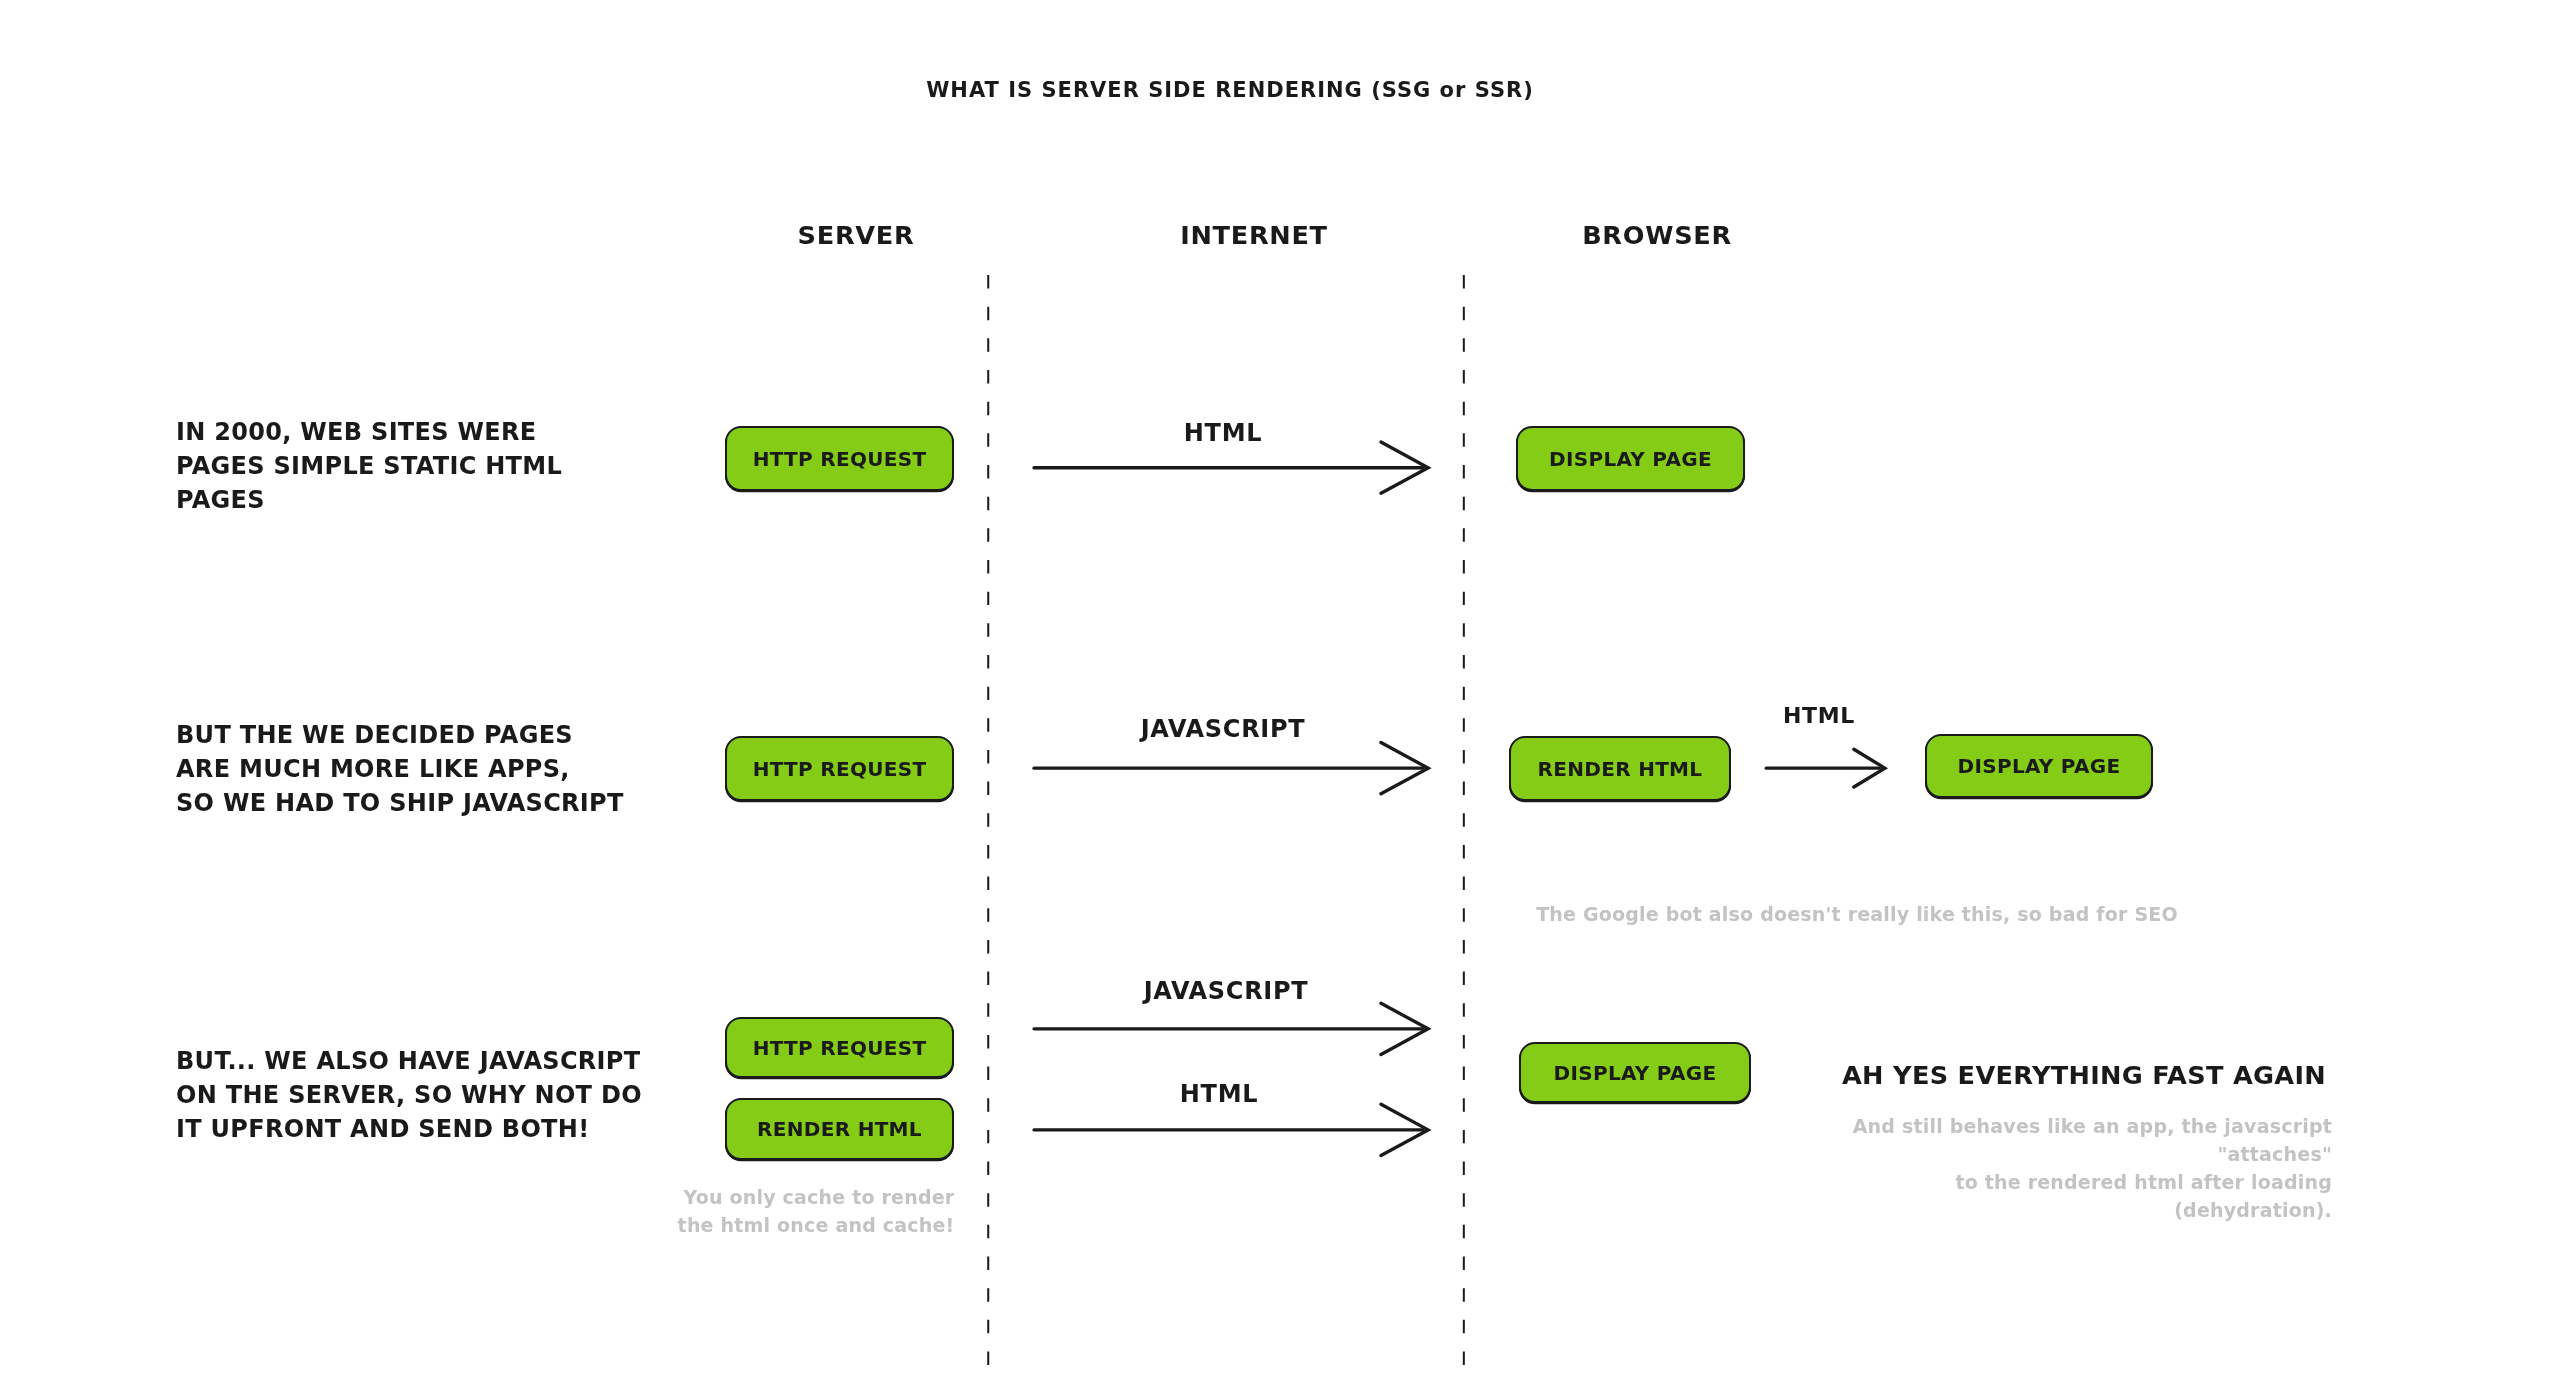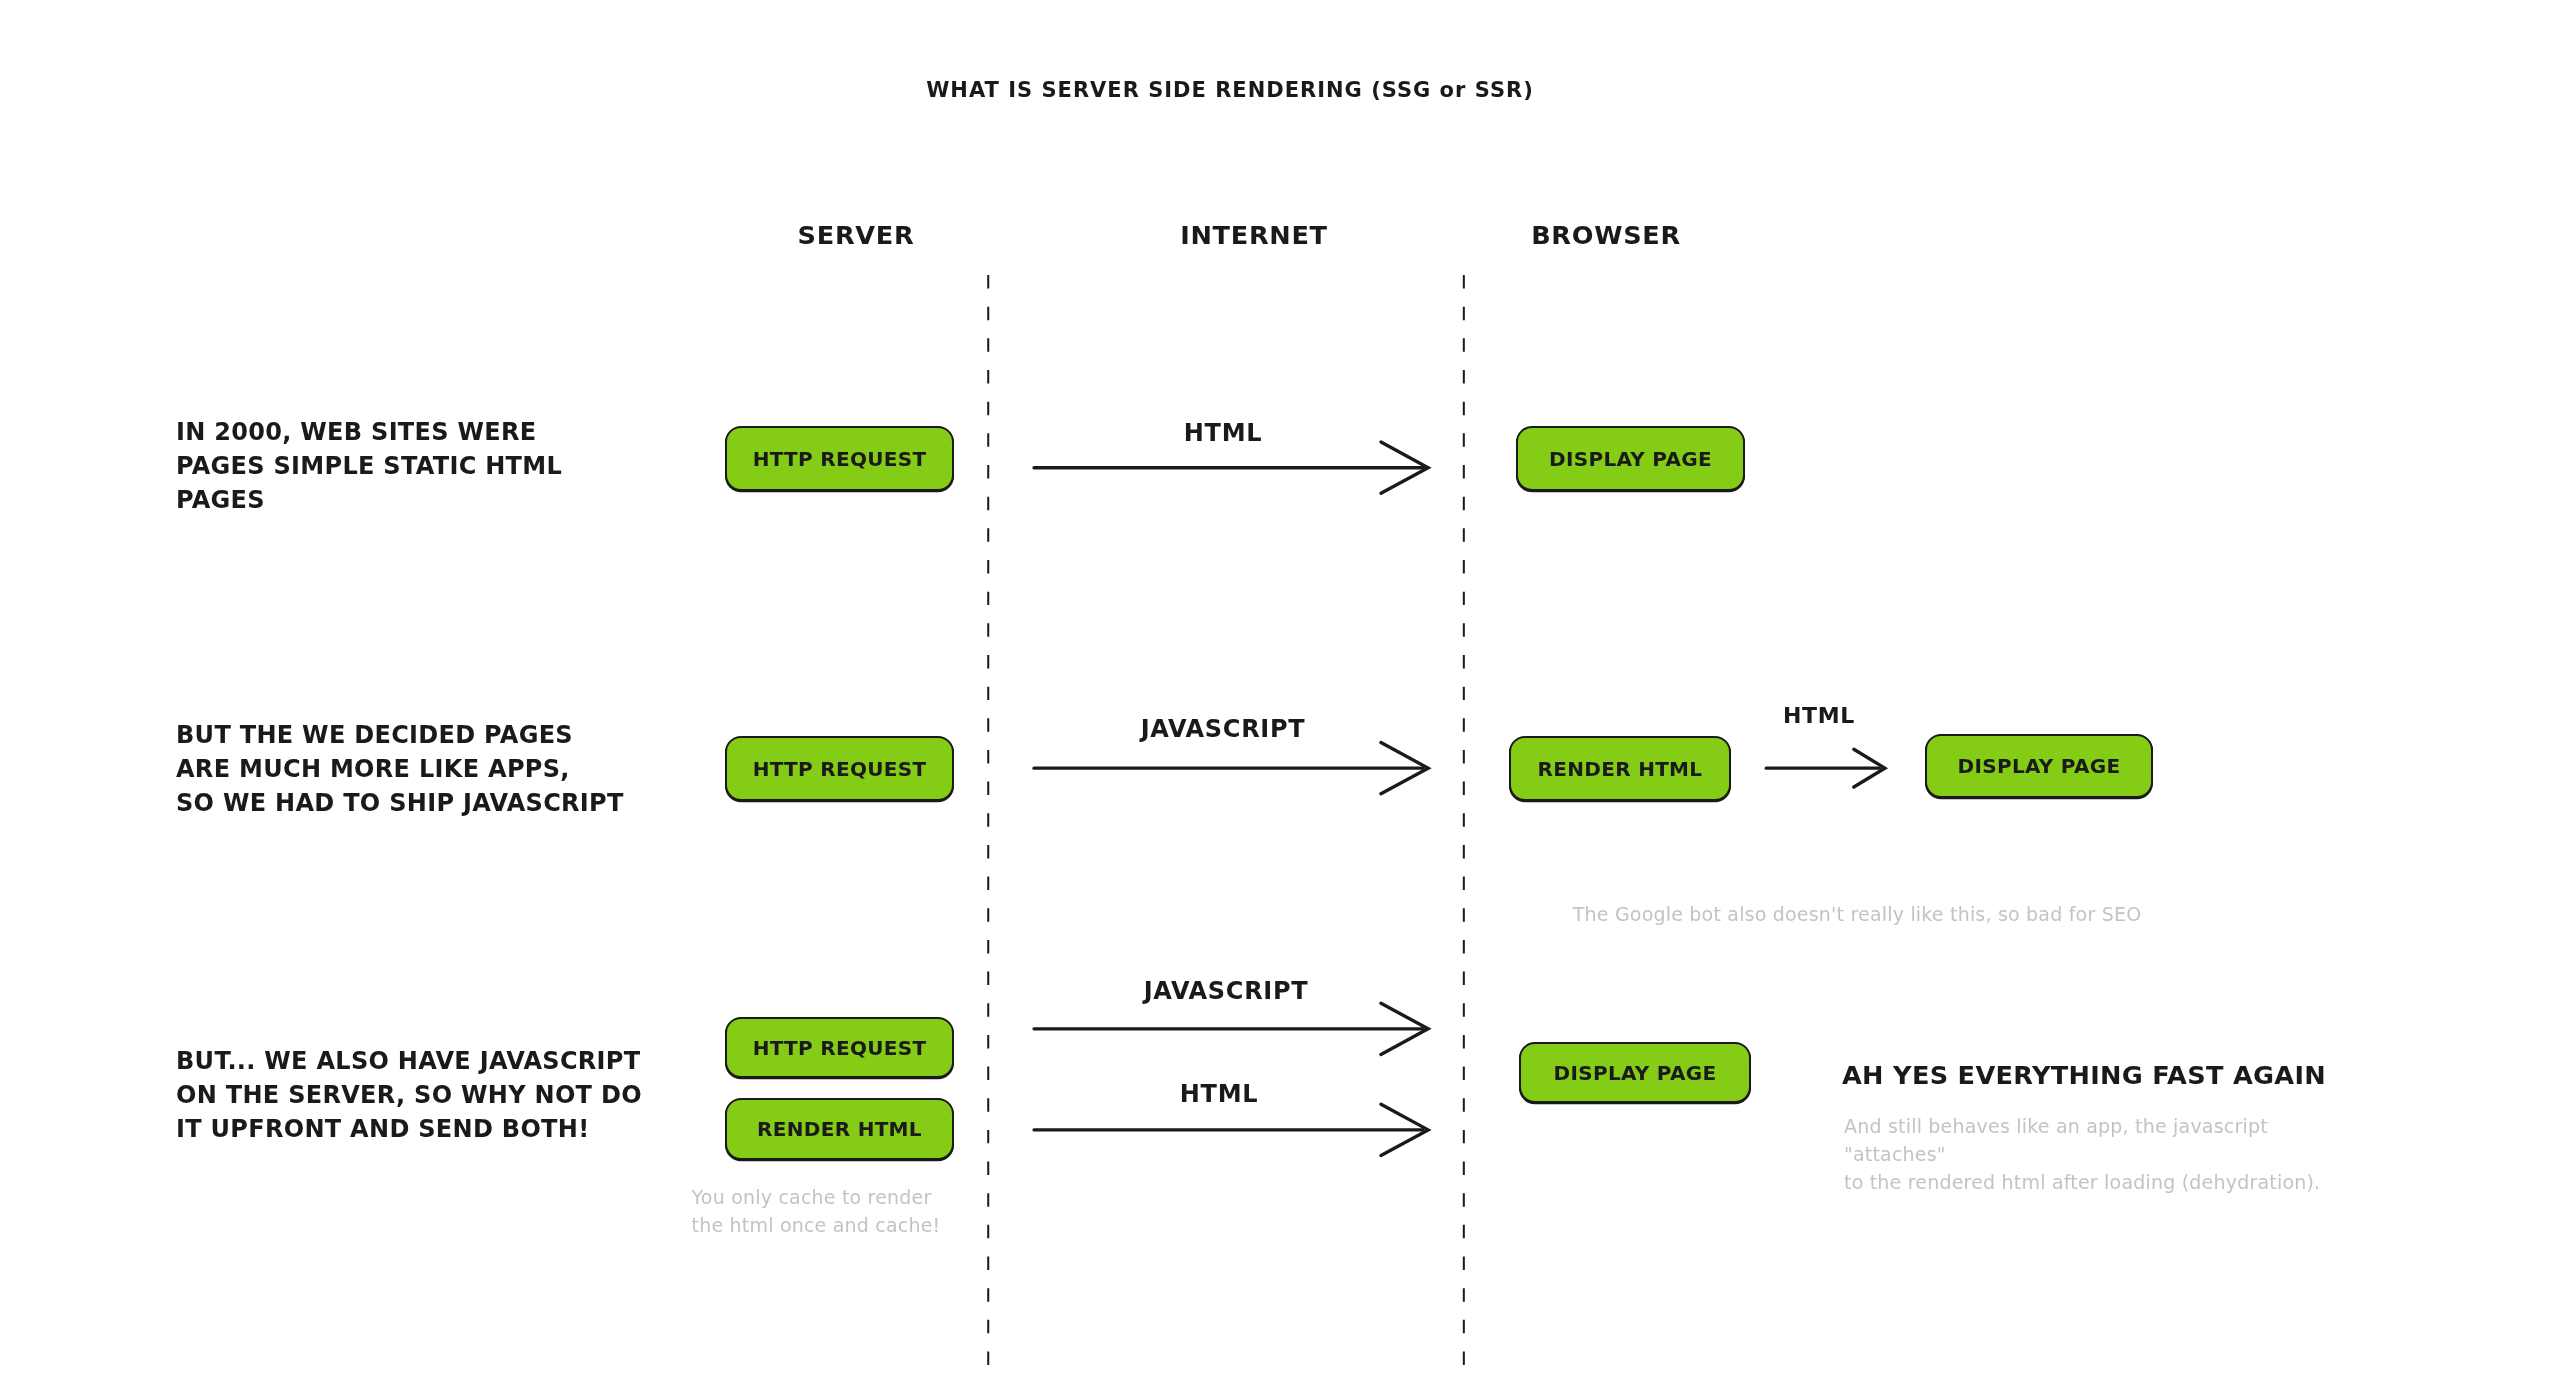--- a/index.html
+++ b/index.html
@@ -11,34 +11,34 @@
   .muted{color:#c3c3c3;}
   .title{font-size:21px;font-weight:700;letter-spacing:1px;white-space:nowrap;}
   .col-header{font-size:25.6px;font-weight:700;letter-spacing:0.7px;white-space:nowrap;}
   .note{font-size:24px;font-weight:700;letter-spacing:0.3px;line-height:34px;white-space:pre-line;}
   .box{box-sizing:border-box;border:2.7px solid #1a1a1a;border-radius:16px;background:#84cc16;
        display:flex;align-items:center;justify-content:center;box-shadow:0 1.3px 0 0 #1a1a1a;}
   .box-label{font-size:20px;font-weight:700;letter-spacing:0.3px;white-space:nowrap;}
   .arrow-label{font-size:24px;font-weight:700;letter-spacing:0.7px;white-space:nowrap;}
   .arrow-label-sm{font-size:22px;font-weight:700;letter-spacing:0.7px;white-space:nowrap;}
   .shout{font-size:25.6px;font-weight:700;letter-spacing:0.3px;white-space:nowrap;}
-  .soft-note{font-size:19px;font-weight:400;letter-spacing:0.2px;line-height:28px;
-             white-space:pre-line;text-align:left;}
+  .soft-note{font-size:19px;font-weight:700;letter-spacing:0.2px;line-height:28px;
+             white-space:pre-line;text-align:right;}
   svg.overlay{position:absolute;left:0;top:0;pointer-events:none;}
 </style>
 </head>
 <body>
 
 <div class="canvas">
 
   <div class="abs cx title" style="left:1230px;top:78px;">WHAT IS SERVER SIDE RENDERING (SSG or SSR)</div>
 
   <div class="abs cx col-header" style="left:856px;top:220px;">SERVER</div>
   <div class="abs cx col-header" style="left:1254px;top:220px;">INTERNET</div>
-  <div class="abs cx col-header" style="left:1606px;top:220px;">BROWSER</div>
+  <div class="abs cx col-header" style="left:1657px;top:220px;">BROWSER</div>
 
   <svg class="overlay" width="2576" height="1380" viewBox="0 0 3824 2048">
     <line x1="1467" y1="408" x2="1467" y2="2048" stroke="#1a1a1a" stroke-width="3" stroke-dasharray="20 27"></line>
     <line x1="2173" y1="408" x2="2173" y2="2048" stroke="#1a1a1a" stroke-width="3" stroke-dasharray="20 27"></line>
 
     <line x1="1535" y1="694" x2="2112" y2="694" stroke="#1a1a1a" stroke-width="5" stroke-linecap="round"></line>
     <polyline points="2050,656 2120,694 2050,732" fill="none" stroke="#1a1a1a" stroke-width="5" stroke-linecap="round"></polyline>
 
     <line x1="1535" y1="1140" x2="2112" y2="1140" stroke="#1a1a1a" stroke-width="5" stroke-linecap="round"></line>
     <polyline points="2050,1102 2120,1140 2050,1178" fill="none" stroke="#1a1a1a" stroke-width="5" stroke-linecap="round"></polyline>

